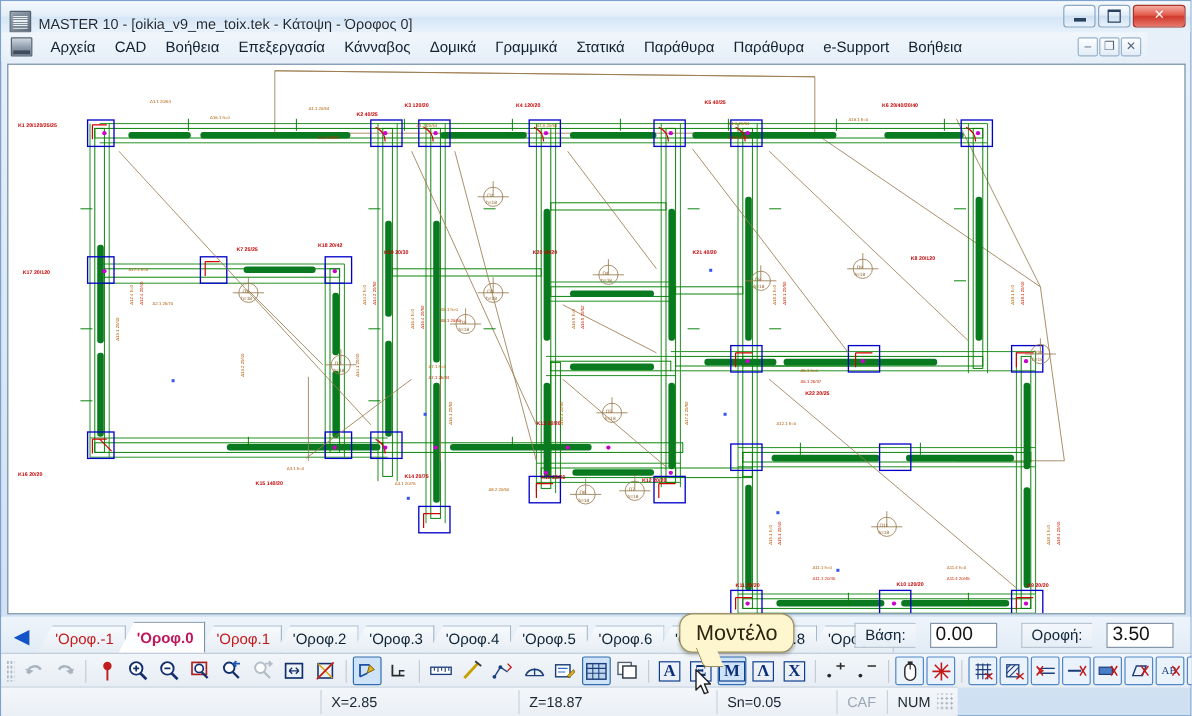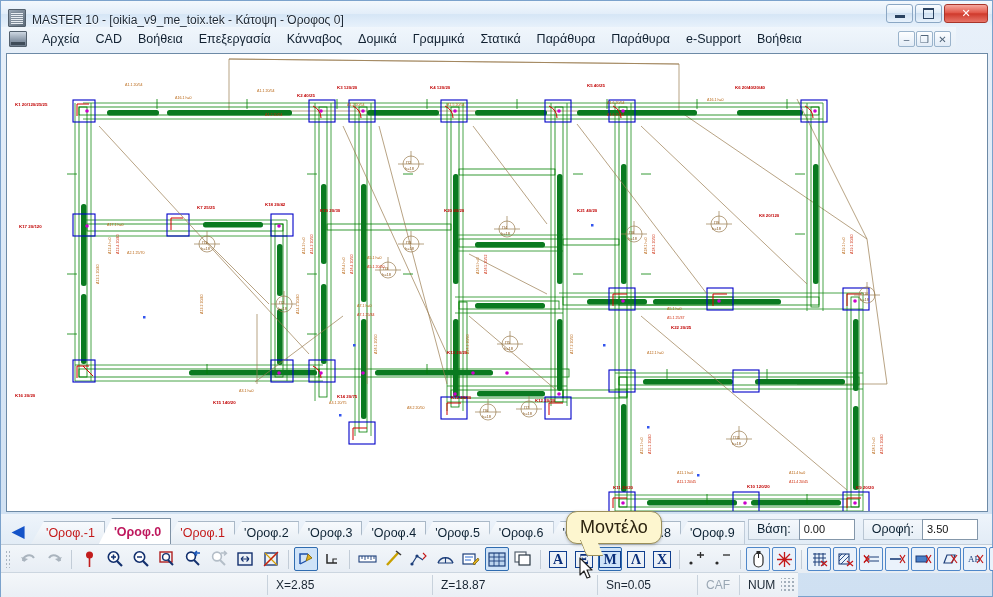--- a/index.html
+++ b/index.html
@@ -102,31 +102,31 @@
     box-sizing:border-box;
     clip-path:polygon(13px 0,100% 0,100% 100%,0 100%);
     cursor:default;
   }
   .tab.red{color:#c41a1a;}
   .tab.active{
     font-weight:bold;color:#be185d;height:26px;z-index:5;
     background:#ffffff;border-top:1px solid #7f92a5;border-right:1px solid #7f92a5;
   }
   .base-fields{
-    position:absolute;right:6px;top:517px;display:flex;align-items:center;gap:0;
+    position:absolute;right:6px;top:517px;display:flex;align-items:center;gap:12px;
     height:22px;
   }
   .bf-label{
     padding:0 8px;height:21px;display:flex;align-items:center;font-size:12.5px;
     color:#0d2233;background:linear-gradient(180deg,#f4f8fc,#e6eef6);
     border:1px solid #b9c6d3;border-right:none;box-sizing:border-box;
   }
   .bf-value{
     width:56px;height:21px;display:flex;align-items:center;padding-left:4px;
-    font-size:11px;color:#111;background:#fff;border:1px solid #8497aa;
+    font-size:16px;color:#111;background:#fff;border:1px solid #8497aa;
     box-sizing:border-box;margin-right:8px;
   }
 
   
   .tooltip{
     position:absolute;left:565px;top:510px;z-index:40;
     background:#fdf6cf;border:1px solid #9b8f5a;border-radius:11px;
     padding:5px 13px;font-size:18px;color:#2c2410;
     box-shadow:0 1px 3px rgba(0,0,0,.25);
   }

